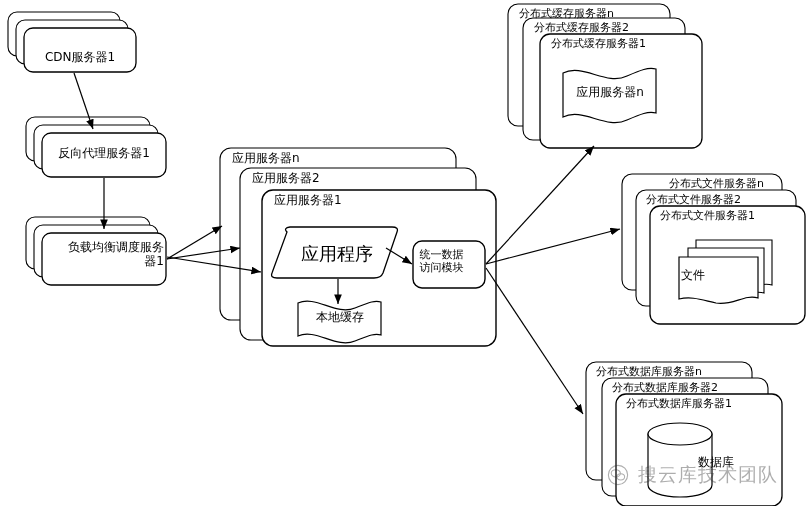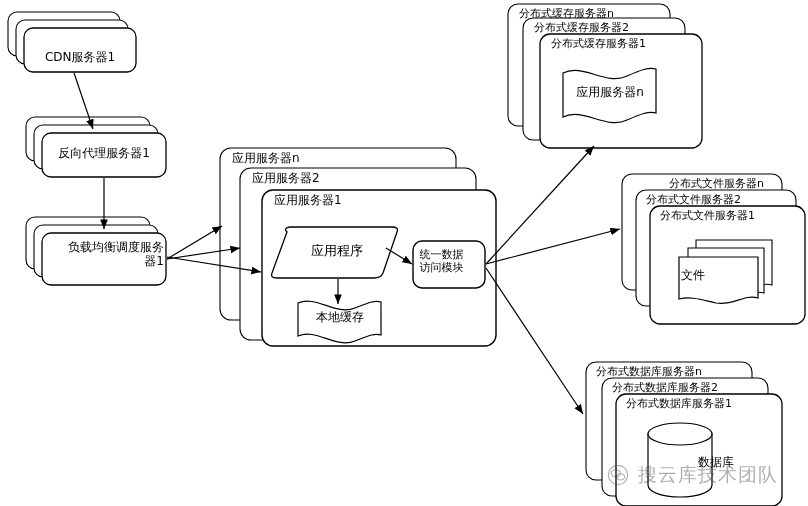--- a/index.html
+++ b/index.html
@@ -33,21 +33,21 @@
     pointer-events: none;
   }
   .lbl-c {
     text-align: center;
   }
   .lbl-l {
     text-align: left;
   }
   .f12 { font-size: 12px; }
   .f11 { font-size: 11px; }
-  .f13 { font-size: 13px; text-align: center; }
+  .f13 { font-size: 18px; text-align: center; }
   .watermark {
     position: absolute;
     left: 607px;
     top: 461px;
     width: 195px;
     height: 28px;
     display: flex;
     align-items: center;
     gap: 9px;
     opacity: 0.38;

